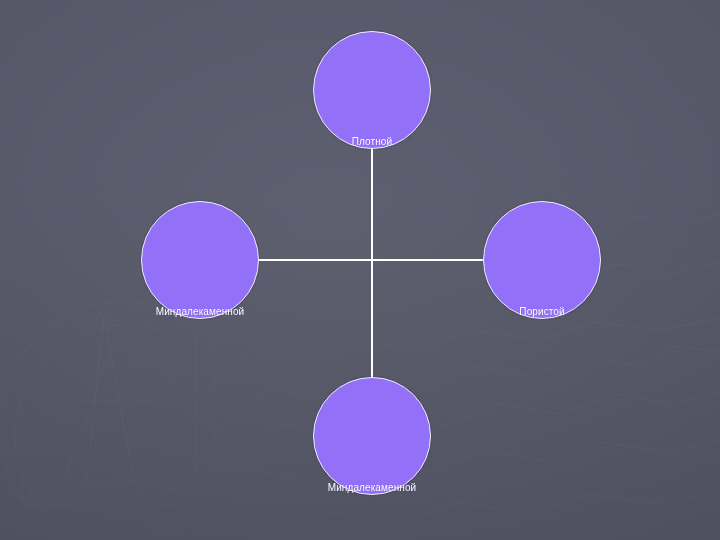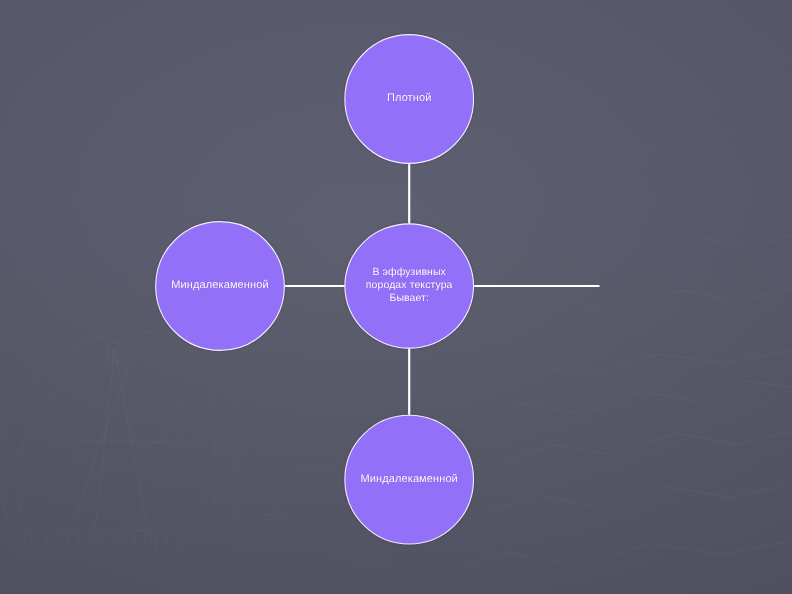--- a/index.html
+++ b/index.html
@@ -57,21 +57,21 @@
 
   
 
   .node {
     position: absolute;
     border-radius: 50%;
     background: #9370f8;
     border: 1px solid #f2eefb;
     box-sizing: border-box;
     display: flex;
-    align-items: center;
+    align-items: flex-end;
     justify-content: center;
     text-align: center;
     color: #ffffff;
     box-shadow: 0 0 2px rgba(30,20,60,0.35);
     z-index: 5;
   }
 
   .node-label {
     display: block;
     width: 104%;
@@ -192,24 +192,22 @@
   </svg>
 
   <div class="node satellite node-top">
     <span class="node-label">Плотной</span>
   </div>
 
   <div class="node satellite node-left">
     <span class="node-label">Миндалекаменной</span>
   </div>
 
-  <div class="node hub node-hub">
-    <span class="node-label">В эффузивных
-породах текстура
-Бывает:</span>
-  </div>
-
+
+  <div class="node satellite node-right">
+    <span class="node-label">Пористой</span>
+  </div>
 
   <div class="node satellite node-bottom">
     <span class="node-label">Миндалекаменной</span>
   </div>
 
 </div>
 
 </body></html>

